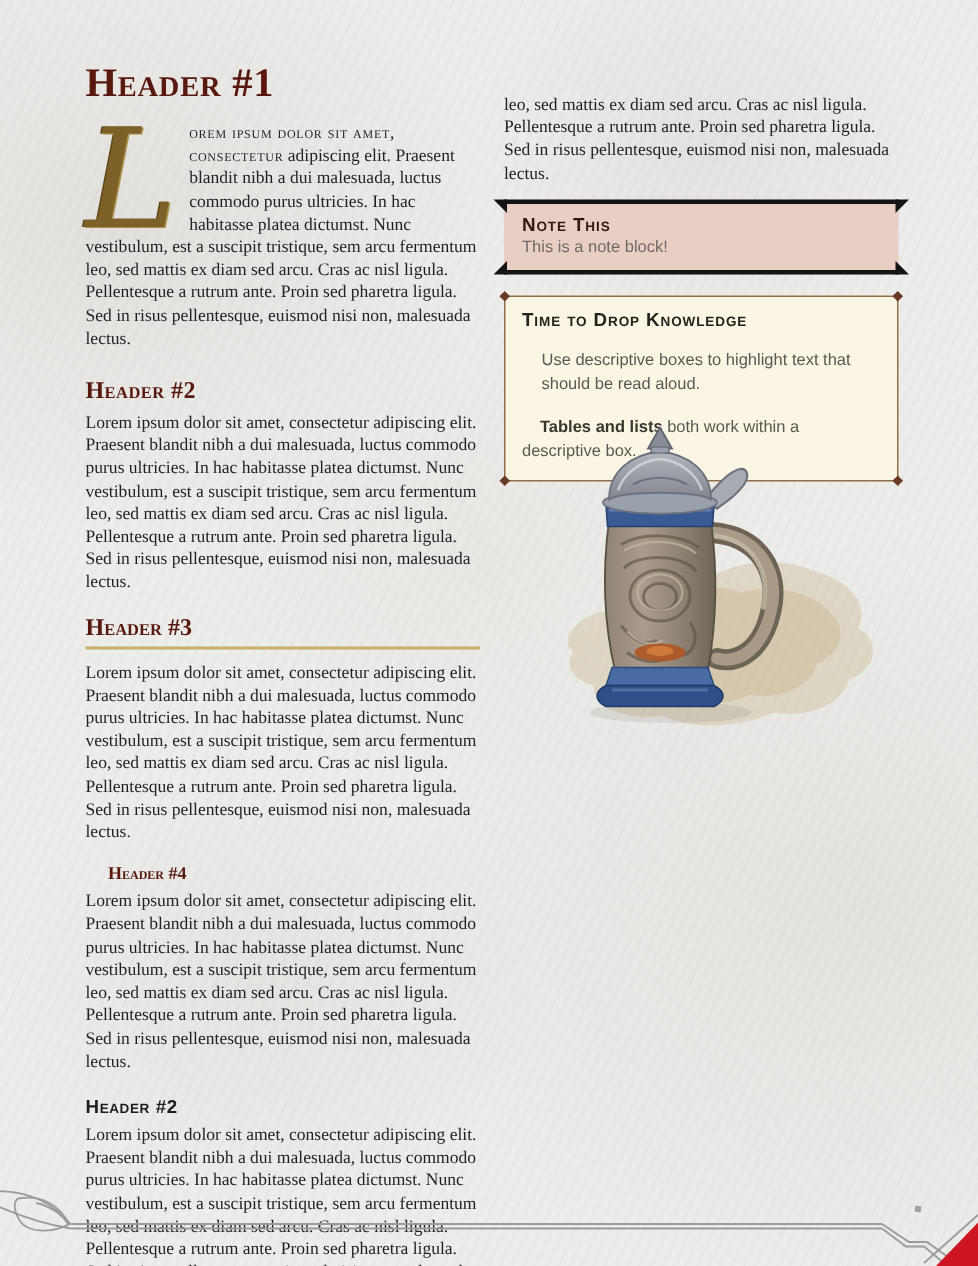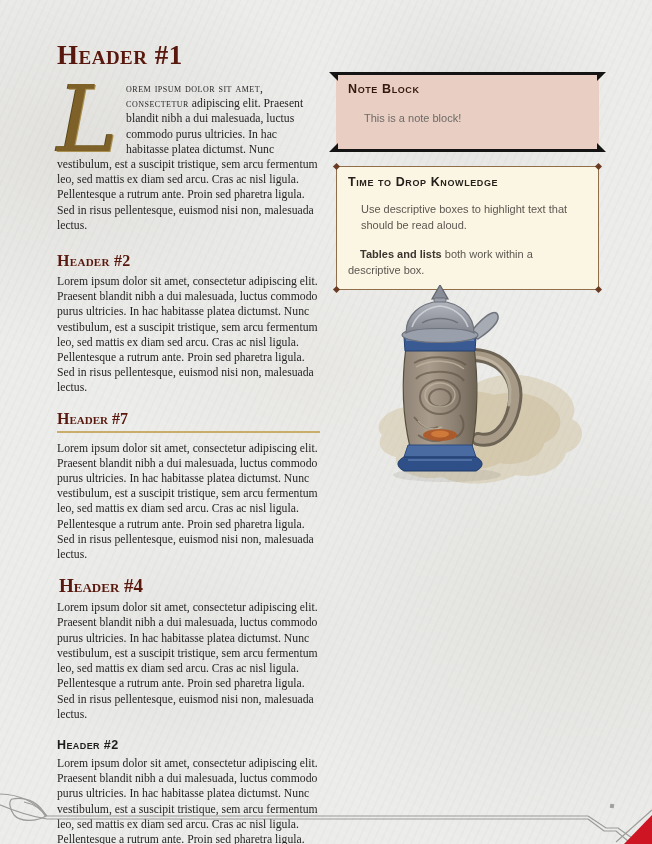--- a/index.html
+++ b/index.html
@@ -20,21 +20,21 @@
     color:#231f20;
     text-decoration:underline;
   }
   .col{position:absolute;top:40px;width:263px;}
   .col-left{left:57px;}
   .col-right{left:336px;top:62px;width:263px;}
   p.body{font-size:11.7px;line-height:1.3;margin:0 0 9px 0;text-align:left;}
   h1.hb{font-variant:small-caps;font-weight:700;color:#58180D;font-size:27px;margin:0 0 10px 0;letter-spacing:.5px;}
   h2.hb{font-variant:small-caps;font-weight:700;color:#58180D;font-size:16px;margin:10px 0 4px 0;letter-spacing:.3px;}
   h3.hb{font-variant:small-caps;font-weight:700;color:#58180D;font-size:16px;margin:14px 0 8px 0;padding-bottom:3px;border-bottom:2px solid #C9AD6A;}
-  h4.hb{font-variant:small-caps;font-weight:700;color:#58180D;font-size:19px;margin:13px 0 3px 2px;}
+  h4.hb{font-variant:small-caps;font-weight:700;color:#58180D;font-size:12px;margin:13px 0 3px 15px;}
   h5.hb{font-variant:small-caps;font-weight:700;color:#1d1d1b;font-size:12.5px;margin:16px 0 4px 0;font-family:"Liberation Sans",sans-serif;letter-spacing:.4px;}
   .dropcap{
     float:left;
     font-family:"DejaVu Serif", serif;
     font-style:italic;
     font-size:92px;line-height:.72;
     padding:6px 8px 0 0;
     color:#7d6128;
     text-shadow:1px 1px 0 #a9904f, -1px 0 0 #5e4718;
   }
@@ -47,21 +47,21 @@
     border-bottom:3px solid #141414;
     padding:7px 12px 9px 12px;
     margin:10px 0 14px 0;
   }
   .note .tri{position:absolute;width:0;height:0;}
   .note .tri.tl{left:-7px;top:-3px;border-top:9px solid #141414;border-left:9px solid transparent;}
   .note .tri.tr{right:-7px;top:-3px;border-top:9px solid #141414;border-right:9px solid transparent;}
   .note .tri.bl{left:-7px;bottom:-3px;border-bottom:9px solid #141414;border-left:9px solid transparent;}
   .note .tri.br{right:-7px;bottom:-3px;border-bottom:9px solid #141414;border-right:9px solid transparent;}
   .note-title{font-variant:small-caps;font-weight:700;font-size:12.5px;color:#33190e;font-family:"Liberation Sans",sans-serif;letter-spacing:.6px;margin:0 0 2px 0;}
-  .note-body{font-family:"Liberation Sans",sans-serif;font-size:11px;color:#6e6a66;margin:16px;}
+  .note-body{font-family:"Liberation Sans",sans-serif;font-size:11px;color:#6e6a66;margin:0;}
   
   .descbox{
     position:relative;
     background:#FBF5E3;
     border:1px solid #8f6e49;
     box-shadow:0 0 0 1px #fbf5e3 inset;
     padding:8px 11px 10px 11px;
     margin:0 0 16px 0;
   }
   .descbox .dot{position:absolute;width:5px;height:5px;background:#6b3a22;transform:rotate(45deg);}
@@ -80,37 +80,38 @@
 <body>
 
 <div class="page">
 
   <div class="col col-left">
     <h1 class="hb">Header #1</h1>
     <p class="body"><span class="dropcap">L</span><span class="lead-caps">orem ipsum dolor sit amet, consectetur</span><span> adipiscing elit. Praesent blandit nibh a dui malesuada, luctus commodo purus ultricies. In hac habitasse platea dictumst. Nunc vestibulum, est a suscipit tristique, sem arcu fermentum leo, sed mattis ex diam sed arcu. Cras ac nisl ligula. Pellentesque a rutrum ante. Proin sed pharetra ligula. Sed in risus pellentesque, euismod nisi non, malesuada lectus.</span></p>
     <div style="clear:both"></div>
     <h2 class="hb">Header #2</h2>
     <p class="body">Lorem ipsum dolor sit amet, consectetur adipiscing elit. Praesent blandit nibh a dui malesuada, luctus commodo purus ultricies. In hac habitasse platea dictumst. Nunc vestibulum, est a suscipit tristique, sem arcu fermentum leo, sed mattis ex diam sed arcu. Cras ac nisl ligula. Pellentesque a rutrum ante. Proin sed pharetra ligula. Sed in risus pellentesque, euismod nisi non, malesuada lectus.</p>
-    <h3 class="hb">Header #7</h3>
+    <h3 class="hb">Header #3</h3>
     <p class="body">Lorem ipsum dolor sit amet, consectetur adipiscing elit. Praesent blandit nibh a dui malesuada, luctus commodo purus ultricies. In hac habitasse platea dictumst. Nunc vestibulum, est a suscipit tristique, sem arcu fermentum leo, sed mattis ex diam sed arcu. Cras ac nisl ligula. Pellentesque a rutrum ante. Proin sed pharetra ligula. Sed in risus pellentesque, euismod nisi non, malesuada lectus.</p>
     <h4 class="hb">Header #4</h4>
     <p class="body">Lorem ipsum dolor sit amet, consectetur adipiscing elit. Praesent blandit nibh a dui malesuada, luctus commodo purus ultricies. In hac habitasse platea dictumst. Nunc vestibulum, est a suscipit tristique, sem arcu fermentum leo, sed mattis ex diam sed arcu. Cras ac nisl ligula. Pellentesque a rutrum ante. Proin sed pharetra ligula. Sed in risus pellentesque, euismod nisi non, malesuada lectus.</p>
     <h5 class="hb">Header #2</h5>
     <p class="body">Lorem ipsum dolor sit amet, consectetur adipiscing elit. Praesent blandit nibh a dui malesuada, luctus commodo purus ultricies. In hac habitasse platea dictumst. Nunc vestibulum, est a suscipit tristique, sem arcu fermentum leo, sed mattis ex diam sed arcu. Cras ac nisl ligula. Pellentesque a rutrum ante. Proin sed pharetra ligula. Sed in risus pellentesque, euismod nisi non, malesuada lectus.</p>
 
   </div>
 
   <div class="col col-right">
+    <p class="body">leo, sed mattis ex diam sed arcu. Cras ac nisl ligula. Pellentesque a rutrum ante. Proin sed pharetra ligula. Sed in risus pellentesque, euismod nisi non, malesuada lectus.</p>
 
     <div class="note">
       <span class="tri tl"></span>
       <span class="tri tr"></span>
       <span class="tri bl"></span>
       <span class="tri br"></span>
-      <p class="note-title">Note Block</p>
+      <p class="note-title">Note This</p>
       <p class="note-body">This is a note block!</p>
     </div>
 
     <div class="descbox">
       <span class="dot tl"></span>
       <span class="dot tr"></span>
       <span class="dot bl"></span>
       <span class="dot br"></span>
       <p class="desc-title">Time to Drop Knowledge</p>
       <p class="desc-body">Use descriptive boxes to highlight text that should be read aloud.</p>

